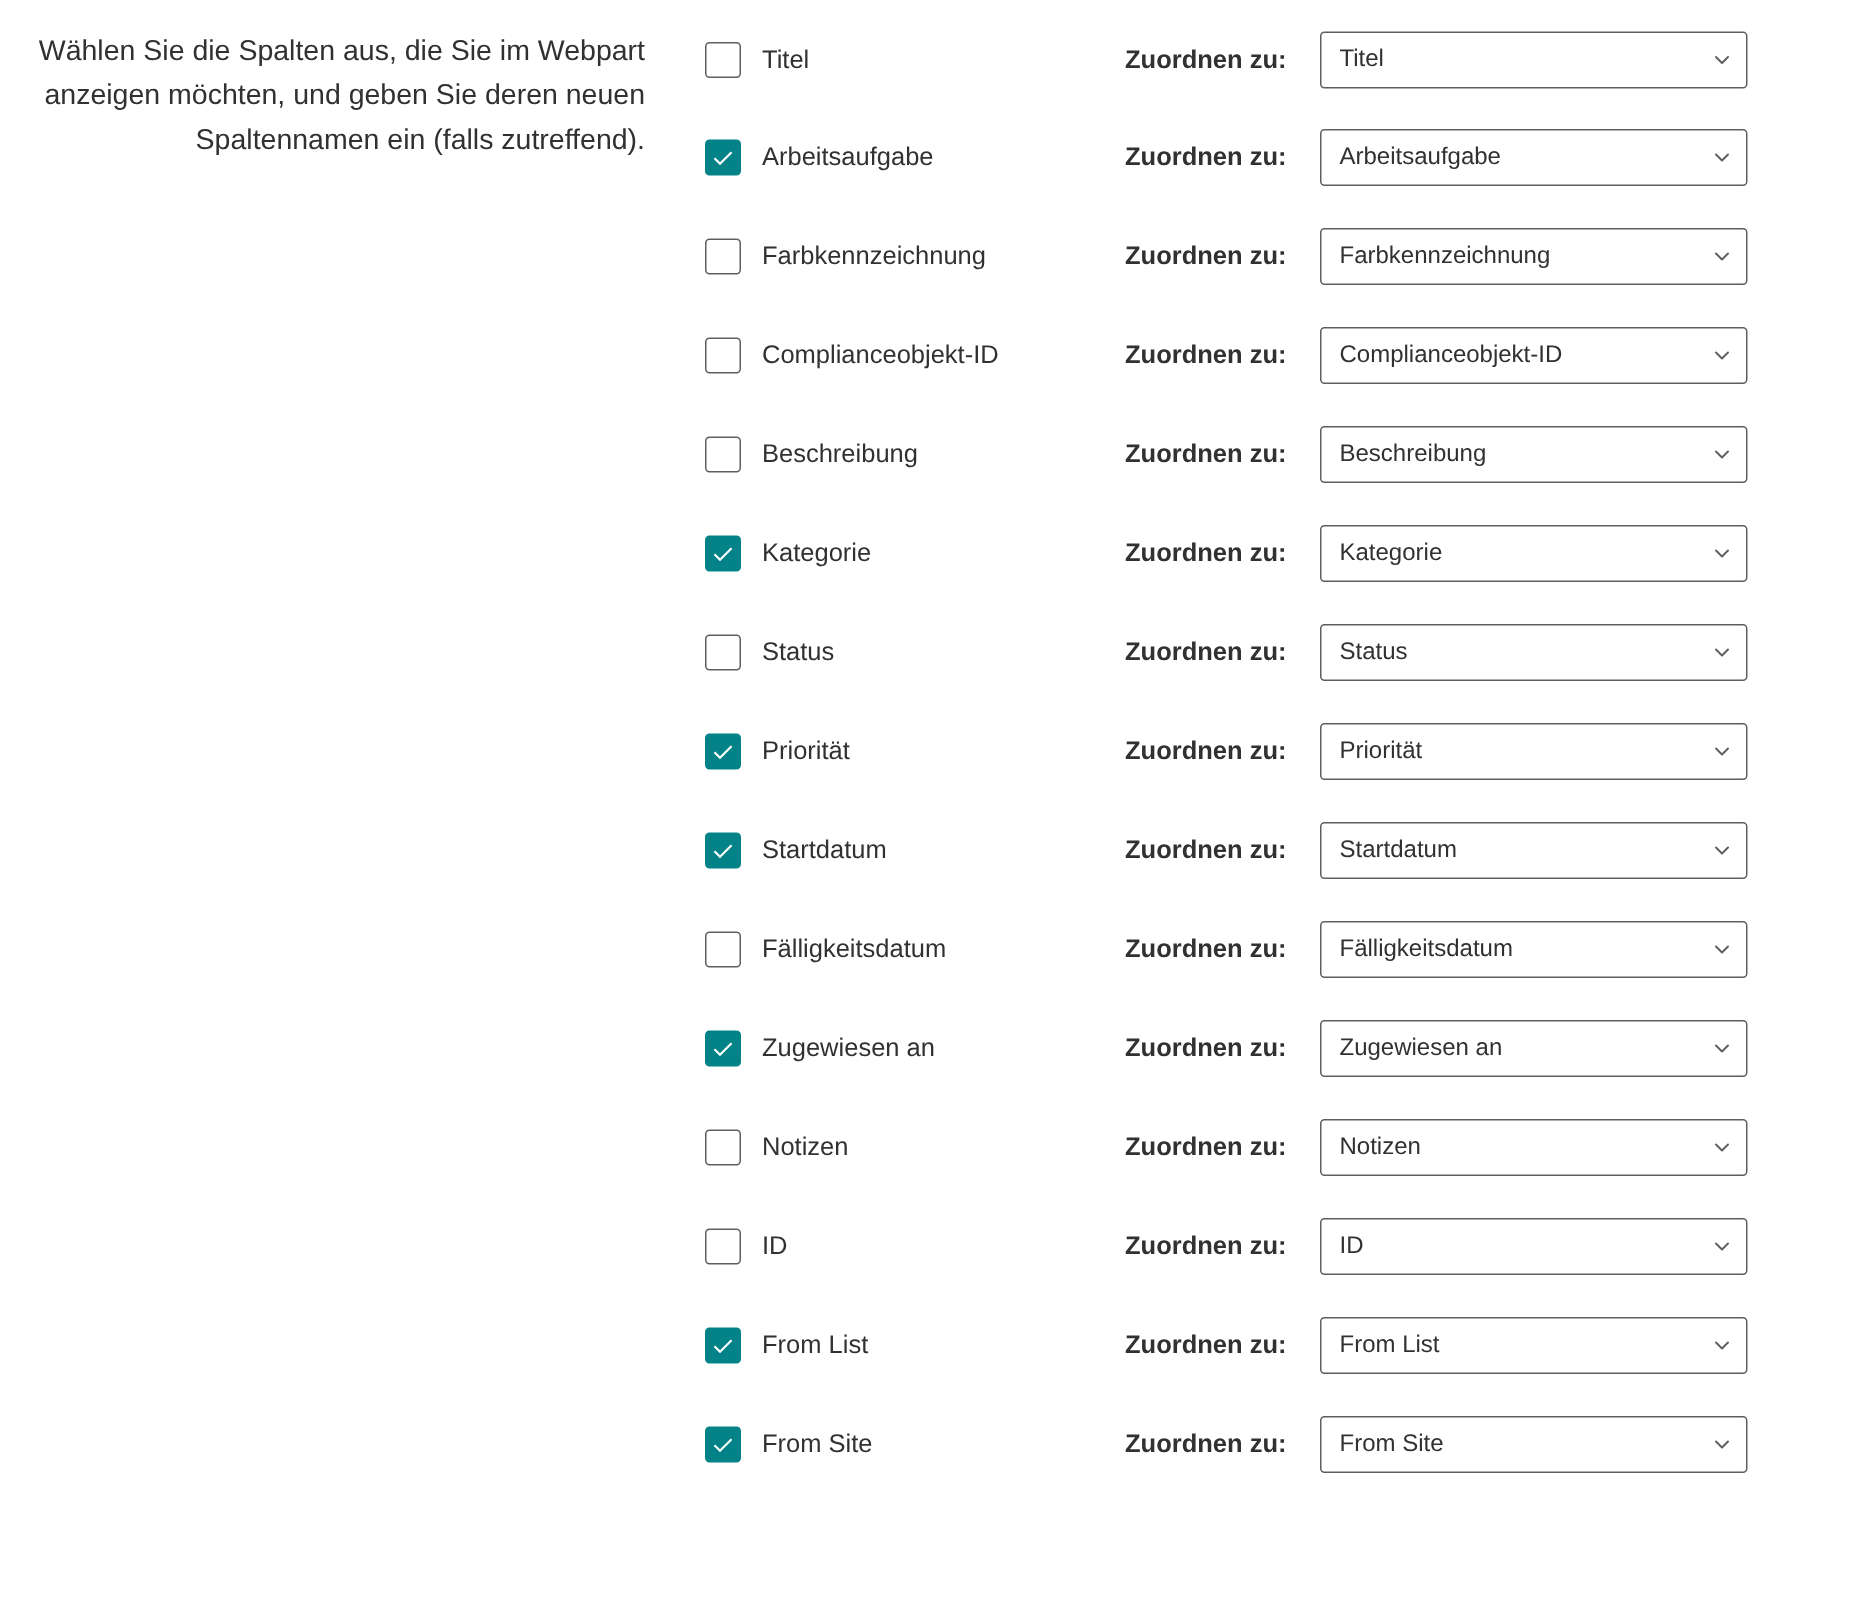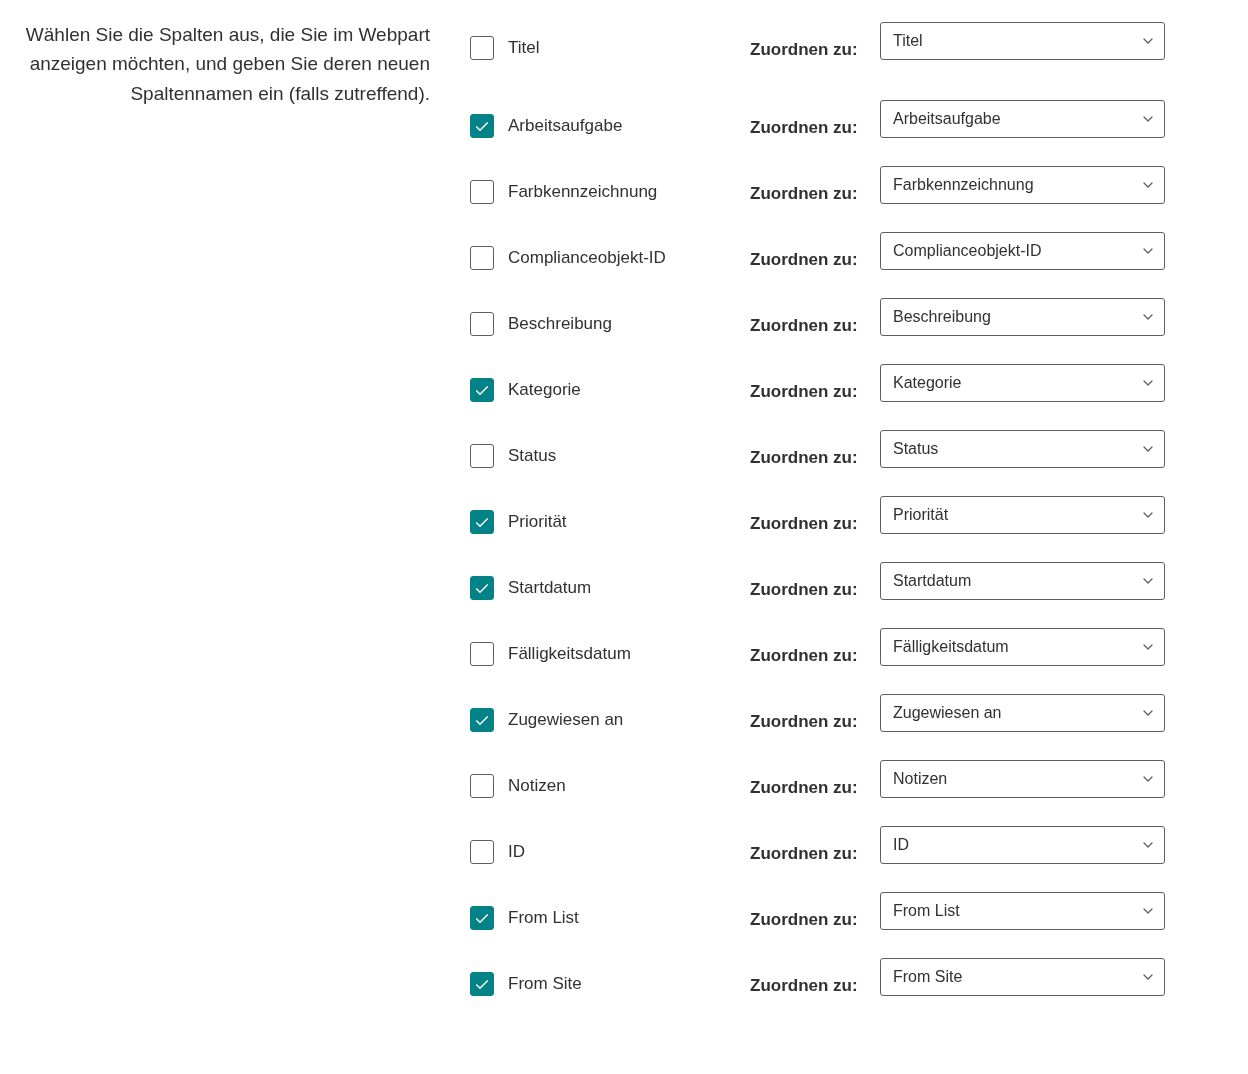--- a/index.html
+++ b/index.html
@@ -32,21 +32,21 @@
       font-size: 19px;
       line-height: 1.55;
       color: #323130;
       text-align: right;
     }
     .right-panel {
       flex: 1;
     }
     .row {
       display: flex;
-      align-items: flex-end;
+      align-items: center;
       height: 66px;
     }
     .row:first-child {
       height: 40px;
       margin-bottom: 12px;
     }
     .checkbox-group {
       display: flex;
       align-items: center;
       width: 280px;

